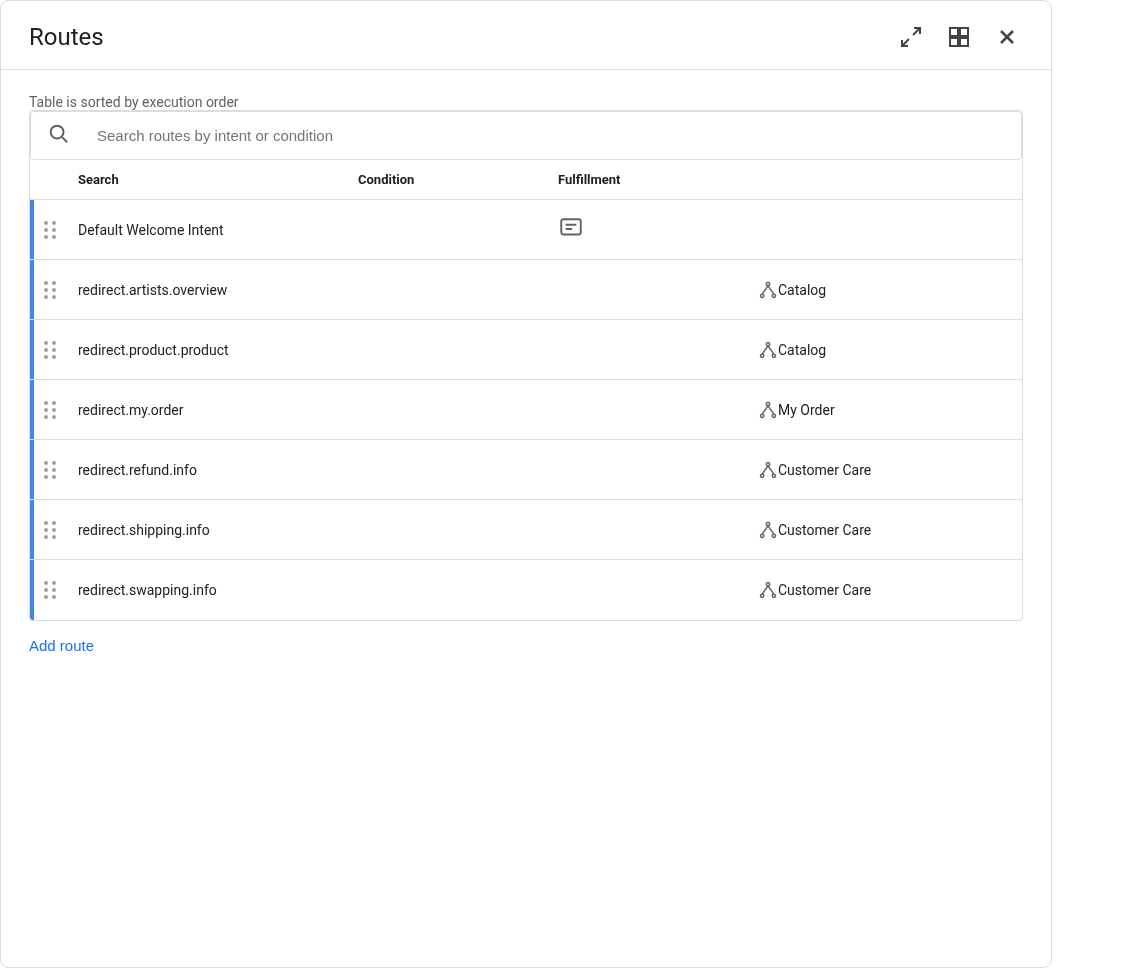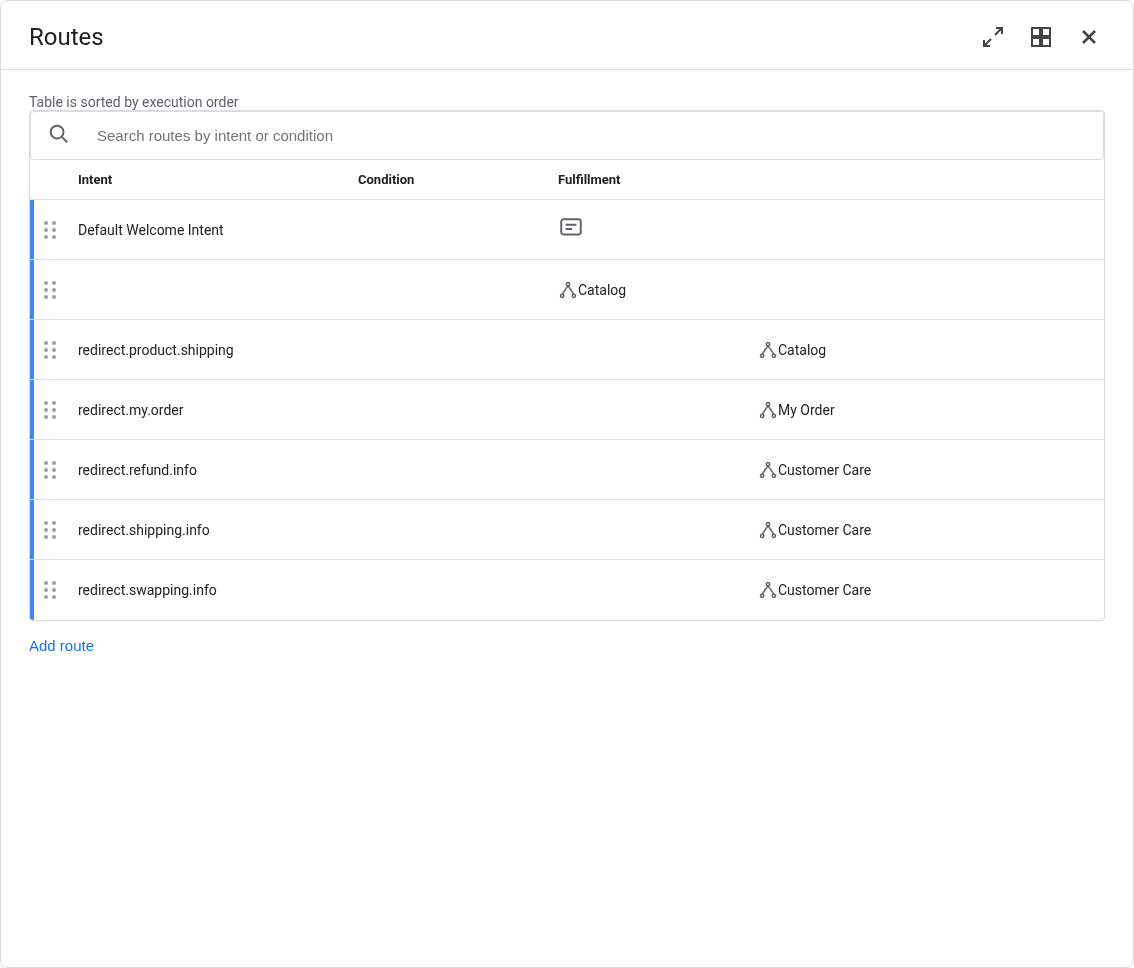--- a/index.html
+++ b/index.html
@@ -10,21 +10,21 @@
 
     body {
       font-family: 'Google Sans', Roboto, Arial, sans-serif;
       background: #fff;
       color: #202124;
       width: 1134px;
       min-height: 968px;
     }
 
     .dialog {
-      width: 1134px;
+      width: 1052px;
       min-height: 968px;
       background: #fff;
       border: 1px solid #dadce0;
       border-radius: 8px;
       display: flex;
       flex-direction: column;
     }
 
     .dialog-header {
       display: flex;
@@ -246,21 +246,21 @@
             <line x1="16.5" y1="16.5" x2="22" y2="22"></line>
           </svg>
         </span>
         <input class="search-input" type="text" placeholder="Search routes by intent or condition" style="">
       </div>
 
       <div>
 
         <div class="table-header">
           <div class="table-header-cell"></div>
-          <div class="table-header-cell">Intent</div>
+          <div class="table-header-cell">Search</div>
           <div class="table-header-cell">Condition</div>
           <div class="table-header-cell">Fulfillment</div>
         </div>
 
         <div class="table-row">
           <div class="row-left-accent"></div>
           <div class="drag-handle cell">
             <div class="drag-dots">
               <div class="drag-dot"></div>
                 <div class="drag-dot"></div>
@@ -289,20 +289,21 @@
           <div class="drag-handle cell">
             <div class="drag-dots">
               <div class="drag-dot"></div>
                 <div class="drag-dot"></div>
               <div class="drag-dot"></div>
                 <div class="drag-dot"></div>
               <div class="drag-dot"></div>
                 <div class="drag-dot"></div>
             </div>
           </div>
+          <div class="cell cell-intent">redirect.artists.overview</div>
           <div class="cell"></div>
           <div class="cell"></div>
           <div class="cell cell-transition">
             <svg class="node-icon" viewBox="0 0 24 24" fill="none" stroke="#5f6368" stroke-width="1.8">
               <circle cx="12" cy="5" r="2"></circle>
               <circle cx="5" cy="19" r="2"></circle>
               <circle cx="19" cy="19" r="2"></circle>
               <line x1="12" y1="7" x2="5" y2="17"></line>
               <line x1="12" y1="7" x2="19" y2="17"></line>
             </svg>
@@ -315,21 +316,21 @@
           <div class="drag-handle cell">
             <div class="drag-dots">
               <div class="drag-dot"></div>
                 <div class="drag-dot"></div>
               <div class="drag-dot"></div>
                 <div class="drag-dot"></div>
               <div class="drag-dot"></div>
                 <div class="drag-dot"></div>
             </div>
           </div>
-          <div class="cell cell-intent">redirect.product.shipping</div>
+          <div class="cell cell-intent">redirect.product.product</div>
           <div class="cell"></div>
           <div class="cell"></div>
           <div class="cell cell-transition">
             <svg class="node-icon" viewBox="0 0 24 24" fill="none" stroke="#5f6368" stroke-width="1.8">
               <circle cx="12" cy="5" r="2"></circle>
               <circle cx="5" cy="19" r="2"></circle>
               <circle cx="19" cy="19" r="2"></circle>
               <line x1="12" y1="7" x2="5" y2="17"></line>
               <line x1="12" y1="7" x2="19" y2="17"></line>
             </svg>

